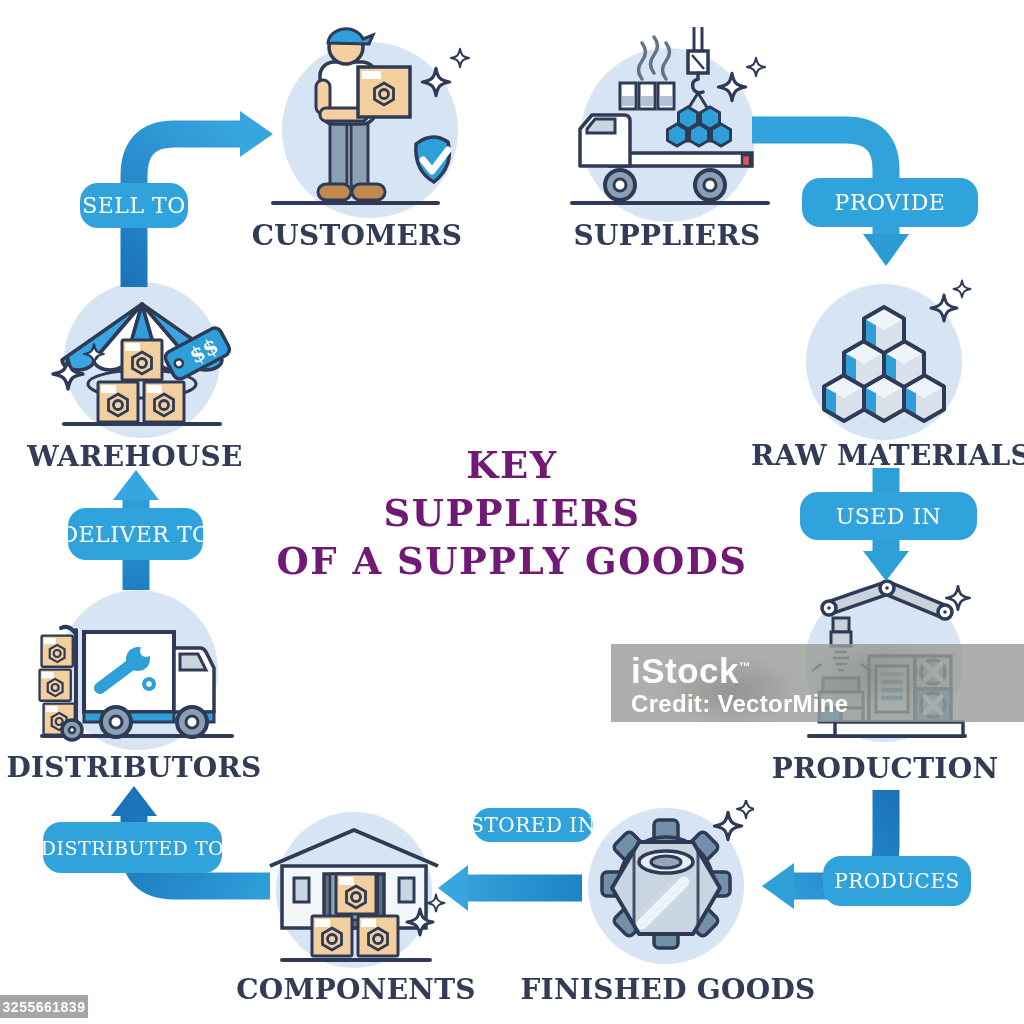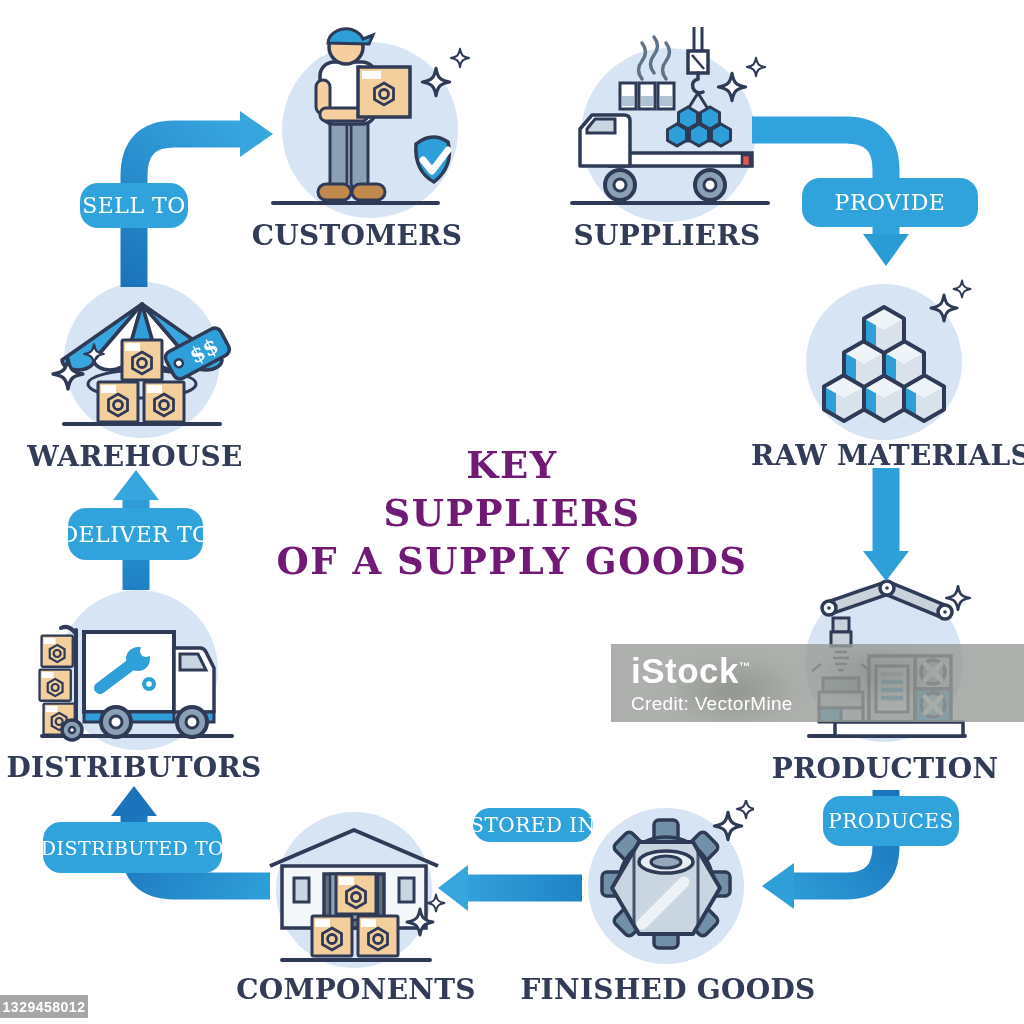--- a/index.html
+++ b/index.html
@@ -20,21 +20,21 @@
   .wm-band{position:absolute;left:611px;top:644px;width:413px;height:78px;
            background:rgba(154,158,153,.82);z-index:9;color:#fff;
            font-family:"Liberation Sans",sans-serif;overflow:hidden}
   .wm-swirl{position:absolute;left:30px;top:-14px;width:330px;height:110px;z-index:1;
             background:radial-gradient(closest-side at 28% 55%, rgba(96,100,95,.35), transparent 72%),
                        radial-gradient(closest-side at 72% 40%, rgba(118,122,115,.4), transparent 70%);
             filter:blur(4px)}
   .wm-inner{position:relative;z-index:2;padding:3px 4px 0 20px}
   .wm-brand{font-size:35px;font-weight:bold;letter-spacing:.5px;line-height:38px}
   .wm-brand sup{font-size:11px}
-  .wm-credit{font-size:19px;font-weight:normal;line-height:28px;letter-spacing:.3px}
+  .wm-credit{font-size:24px;font-weight:bold;line-height:28px;letter-spacing:.3px}
   .wm-id{position:absolute;left:0;top:995px;width:88px;height:23px;
          background:rgba(148,152,148,.85);z-index:9;color:#fff;
          font-family:"Liberation Sans",sans-serif;font-size:14px;font-weight:bold;
          display:flex;align-items:center;justify-content:center;letter-spacing:.5px}
   svg{display:block}
 </style>
 </head>
 <body>
 
 <div class="stage">
@@ -352,21 +352,22 @@
         <circle cx="10" cy="0" r="4" fill="#fff" stroke="#2F3A56" stroke-width="2.5"></circle>
         <text x="38" y="8" text-anchor="middle" font-size="21" font-weight="bold" fill="#fff" font-family="DejaVu Serif, serif">$$</text>
       </g>
       <use href="#spark" transform="translate(26,102) scale(1.15)"></use>
       <use href="#spark" transform="translate(52,82) scale(0.75)"></use>
     </svg>
   </div>
 
   <div class="tag big" style="left:80px;top:183px;width:108px;height:45px">SELL TO</div>
   <div class="tag big" style="left:802px;top:178px;width:176px;height:49px">PROVIDE</div>
-  <div class="tag" style="left:823px;top:796px;width:136px;height:50px">PRODUCES</div>
+  <div class="tag big" style="left:800px;top:492px;width:177px;height:48px">USED IN</div>
+  <div class="tag" style="left:823px;top:856px;width:148px;height:50px">PRODUCES</div>
   <div class="tag" style="left:473px;top:808px;width:120px;height:34px">STORED IN</div>
   <div class="tag small" style="left:43px;top:822px;width:179px;height:51px">DISTRIBUTED TO</div>
   <div class="tag big" style="left:68px;top:508px;width:135px;height:52px">DELIVER TO</div>
 
   <div class="nlabel" style="left:357px;top:219px">CUSTOMERS</div>
   <div class="nlabel" style="left:667px;top:219px">SUPPLIERS</div>
   <div class="nlabel" style="left:891px;top:439px">RAW MATERIALS</div>
   <div class="nlabel" style="left:885px;top:752px">PRODUCTION</div>
   <div class="nlabel" style="left:668px;top:973px">FINISHED GOODS</div>
   <div class="nlabel" style="left:356px;top:973px">COMPONENTS</div>
@@ -379,15 +380,15 @@
     <div>OF A SUPPLY GOODS</div>
   </div>
 
   <div class="wm-band">
     <div class="wm-swirl"></div>
     <div class="wm-inner">
       <div class="wm-brand"><span>iStock</span><sup>™</sup></div>
       <div class="wm-credit">Credit: VectorMine</div>
     </div>
   </div>
-  <div class="wm-id">1329458012</div>
+  <div class="wm-id">3255661839</div>
 
 </div>
 
 </body></html>

